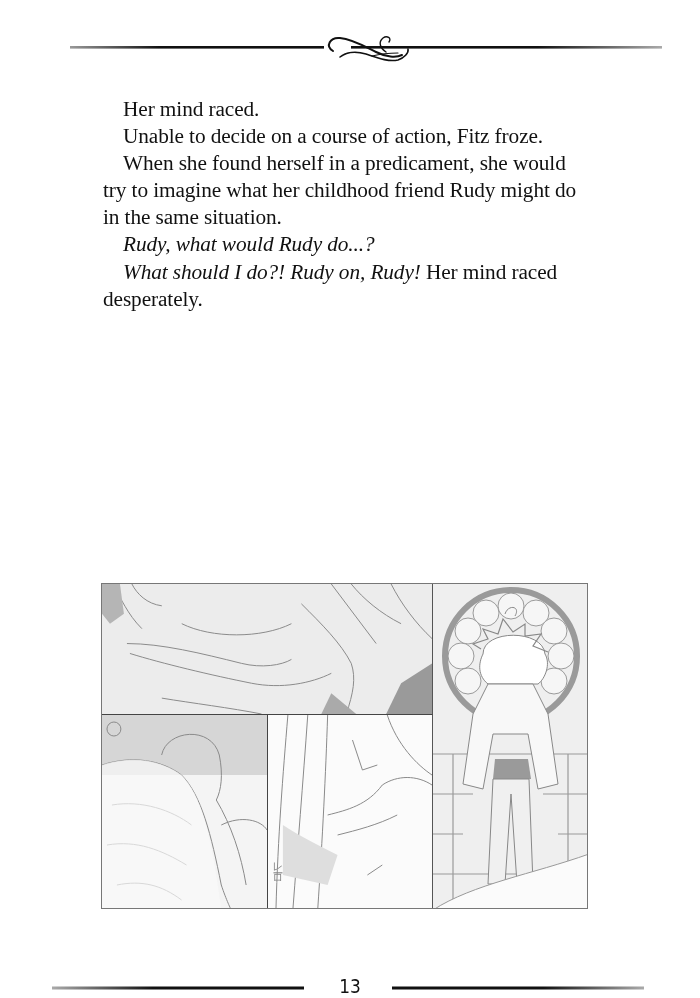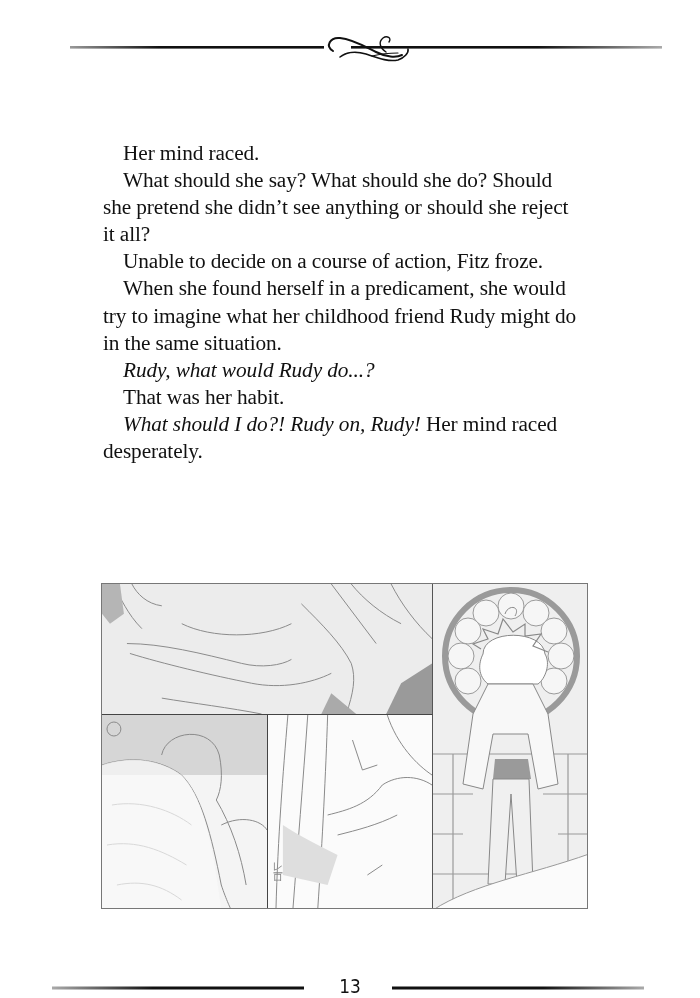--- a/index.html
+++ b/index.html
@@ -3,21 +3,21 @@
   <meta charset="utf-8">
   <style>
     html, body { margin: 0; padding: 0; background: #ffffff; }
     body { width: 700px; height: 998px; position: relative; overflow: hidden; font-family: "Liberation Serif", "DejaVu Serif", serif; color: #111; }
 
     
     .header-orn { position: absolute; left: 0; top: 0; width: 700px; height: 80px; }
     .header-orn svg { position: absolute; left: 0; top: 0; }
 
     
-    .text-block { position: absolute; left: 103px; top: 96px; width: 482px; font-size: 21.3px; line-height: 27.1px; letter-spacing: -0.1px; margin-top: 44px; }
+    .text-block { position: absolute; left: 103px; top: 96px; width: 482px; font-size: 21.3px; line-height: 27.1px; letter-spacing: -0.1px; }
     .para { margin: 0; text-indent: 20px; }
     .para em { font-style: italic; }
 
     
     .illustration { position: absolute; left: 101px; top: 583px; width: 487px; height: 326px; border: 1.5px solid #777; box-sizing: border-box; background: #f2f2f2; overflow: hidden; }
     .panel { position: absolute; box-sizing: border-box; overflow: hidden; }
     .panel svg { position: absolute; left: 0; top: 0; width: 100%; height: 100%; }
     .p-top { left: 0; top: 0; width: 331px; height: 131px; border-right: 1.5px solid #555; border-bottom: 1.5px solid #444; background: #ececec; }
     .p-bl { left: 0; top: 131px; width: 166px; height: 195px; border-right: 1.5px solid #444; background: #f4f4f4; }
     .p-bm { left: 166px; top: 131px; width: 165px; height: 195px; border-right: 1.5px solid #555; background: #fbfbfb; }
@@ -51,25 +51,23 @@
       <path d="M333 51 C325 46, 330 37, 340 38 C352 39, 364 46, 376 52 C386 57, 396 58, 402 55" stroke-width="2"></path>
       <path d="M340 57 C346 52, 356 51, 366 54 C378 58, 388 62, 398 60 C404 58, 409 53, 408 49" stroke-width="1.6"></path>
       <path d="M386 52 C380 48, 378 42, 383 38 C387 35, 392 38, 389 42" stroke-width="1.4"></path>
       <path d="M372 56 C380 54, 390 53, 398 53" stroke-width="1.2"></path>
     </g>
   </svg>
 </div>
 
 <div class="text-block">
   <p class="para"><span>Her mind raced.</span></p>
-  <p class="para"><span>What should she say? What should she do? Should she pretend she didn’t see anything or should she reject it all?</span></p>
   <p class="para"><span>Unable to decide on a course of action, Fitz froze.</span></p>
   <p class="para"><span>When she found herself in a predicament, she would try to imagine what her childhood friend Rudy might do in the same situation.</span></p>
   <p class="para"><em>Rudy, what would Rudy do...?</em></p>
-  <p class="para"><span>That was her habit.</span></p>
   <p class="para"><em>What should I do?! Rudy on, Rudy!</em><span> Her mind raced desperately.</span></p>
 </div>
 
 <div class="illustration">
 
   <div class="panel p-top">
     <svg viewBox="0 0 331 131" preserveAspectRatio="none">
       <g fill="none" stroke="#8a8a8a" stroke-width="1">
         <path d="M10 0 C20 15, 25 30, 40 45"></path>
         <path d="M30 0 C35 10, 45 20, 60 22"></path>

